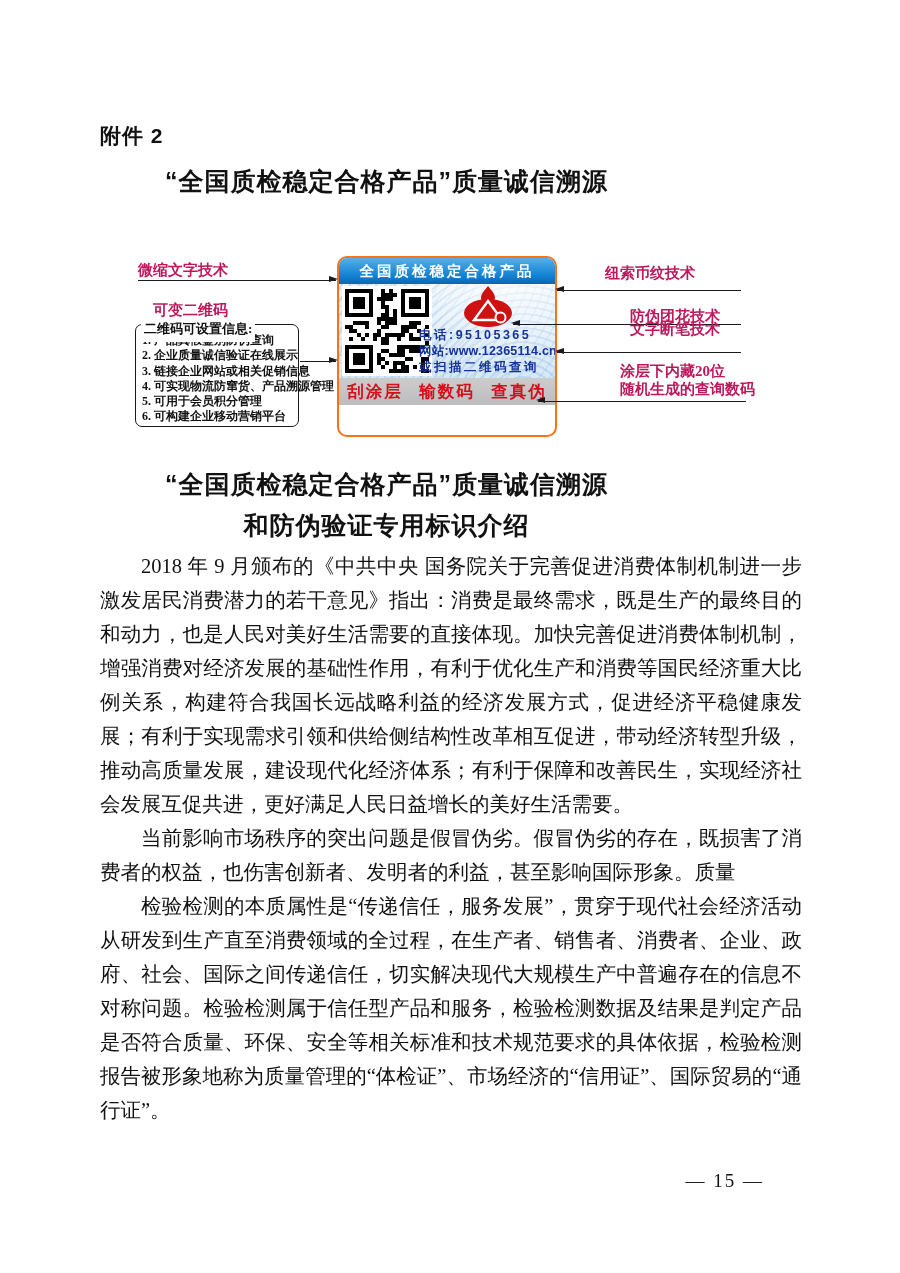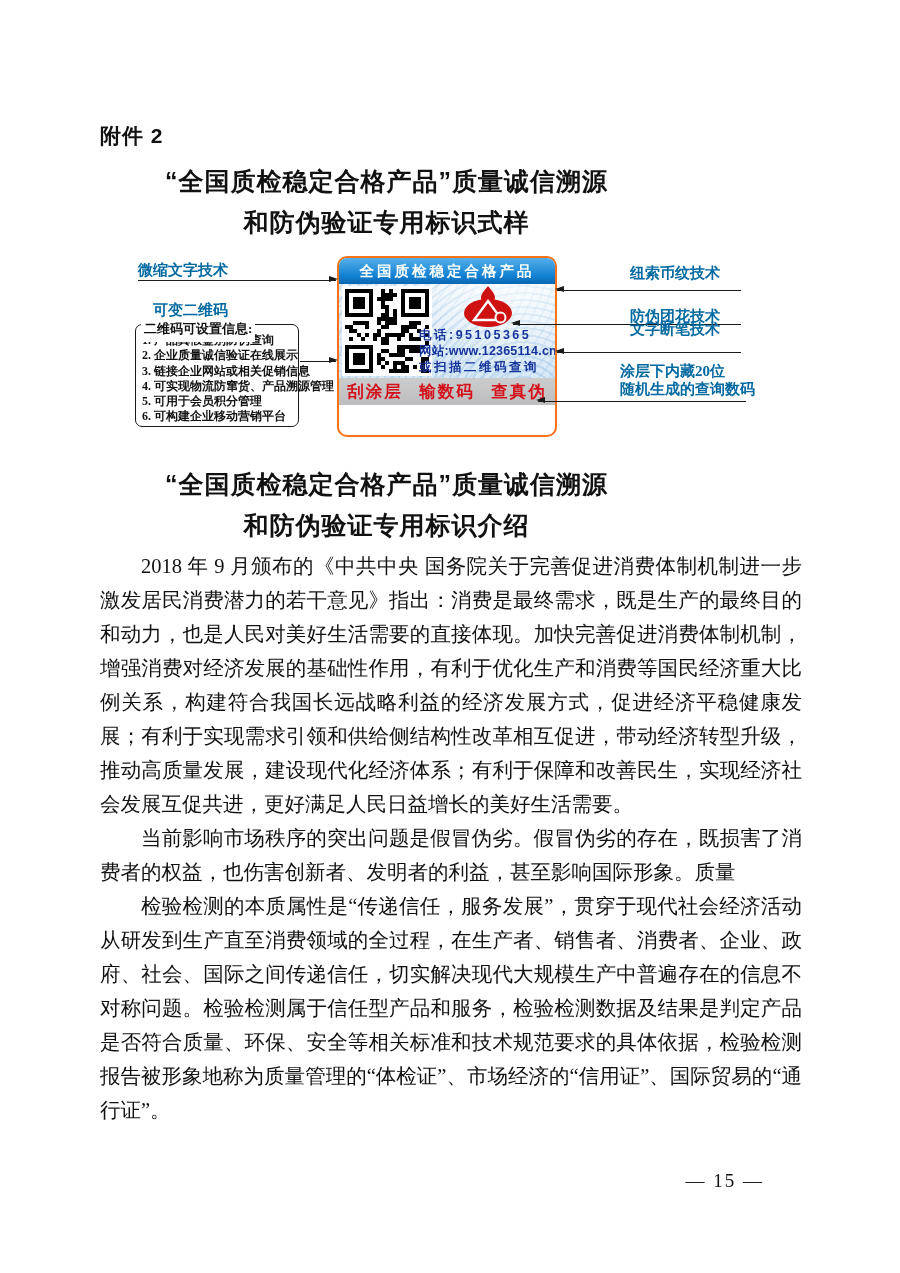--- a/index.html
+++ b/index.html
@@ -37,21 +37,21 @@
   .contact .phone{letter-spacing:2.5px;}
   .contact .site{letter-spacing:0.2px;}
   .contact .scan{letter-spacing:2.5px;}
   .band-scratch{height:27px;background:linear-gradient(#cccccc,#bdbdc0);color:#d8randomness0f1a;
                 text-align:center;line-height:27px;}
   .band-scratch{color:#d40f1a;font-weight:bold;font-size:16.5px;letter-spacing:2px;word-spacing:10px;}
   .band-bottom{height:30px;background:linear-gradient(#3d9fe2,#0f7ccd 60%,#0a61a8);color:#fff;
                font-weight:bold;font-size:16px;line-height:30px;text-align:center;letter-spacing:7px;}
 
   .anno{position:absolute;font-family:"Liberation Serif",serif;font-weight:bold;font-size:15px;
-        color:#0369a1;white-space:nowrap;z-index:3;}
+        color:#be185d;white-space:nowrap;z-index:3;}
   .aline{position:absolute;height:0;border-top:1.6px solid #1a1a1a;z-index:3;}
   .aline.ar::after{content:"";position:absolute;right:-2px;top:-4.6px;width:0;height:0;
         border-left:9px solid #1a1a1a;border-top:3.8px solid transparent;border-bottom:3.8px solid transparent;}
   .aline.al::before{content:"";position:absolute;left:-2px;top:-4.6px;width:0;height:0;
         border-right:9px solid #1a1a1a;border-top:3.8px solid transparent;border-bottom:3.8px solid transparent;}
 
   .qr-info-box{position:absolute;left:135px;top:71px;width:164px;height:103px;
                border:1.6px solid #1a1a1a;border-radius:7px;z-index:2;background:#fff;}
   .qr-info-title{position:absolute;left:5px;top:-9px;background:#fff;padding:4px 3px;
                  font-weight:bold;font-size:13px;white-space:nowrap;}
@@ -65,21 +65,20 @@
 </style>
 </head>
 <body>
 
 <div class="page">
 
   <div class="attachment">附件 2</div>
 
   <div class="doc-heading h-sample">
     <div>“全国质检稳定合格产品”质量诚信溯源</div>
-    <div>和防伪验证专用标识式样</div>
   </div>
 
   <div class="diagram">
 
     <div class="anno" style="left:138px;top:8px;">微缩文字技术</div>
     <div class="aline ar" style="left:138px;top:27px;width:198px;"></div>
 
     <div class="anno" style="left:153px;top:48px;">可变二维码</div>
 
     <div class="qr-info-box">
@@ -237,21 +236,21 @@
         </div>
         <div class="contact">
           <div class="phone">电话:95105365</div>
           <div class="site">网站:www.12365114.cn</div>
           <div class="scan">或扫描二维码查询</div>
         </div>
       </div>
       <div class="band-scratch">刮涂层 输数码 查真伪</div>
     </div>
 
-    <div class="anno" style="left:605px;top:11px;width:140px;text-align:center;">纽索币纹技术</div>
+    <div class="anno" style="left:605px;top:11px;width:140px;">纽索币纹技术</div>
     <div class="aline al" style="left:557px;top:37px;width:184px;"></div>
 
     <div class="anno" style="left:605px;top:54px;width:140px;text-align:center;">防伪团花技术</div>
     <div class="aline al" style="left:513px;top:71px;width:228px;"></div>
 
     <div class="anno" style="left:605px;top:67px;width:140px;text-align:center;">文字断笔技术</div>
     <div class="aline al" style="left:557px;top:99px;width:184px;"></div>
 
     <div class="anno" style="left:620px;top:109px;line-height:18px;">
       <div>涂层下内藏20位</div>

